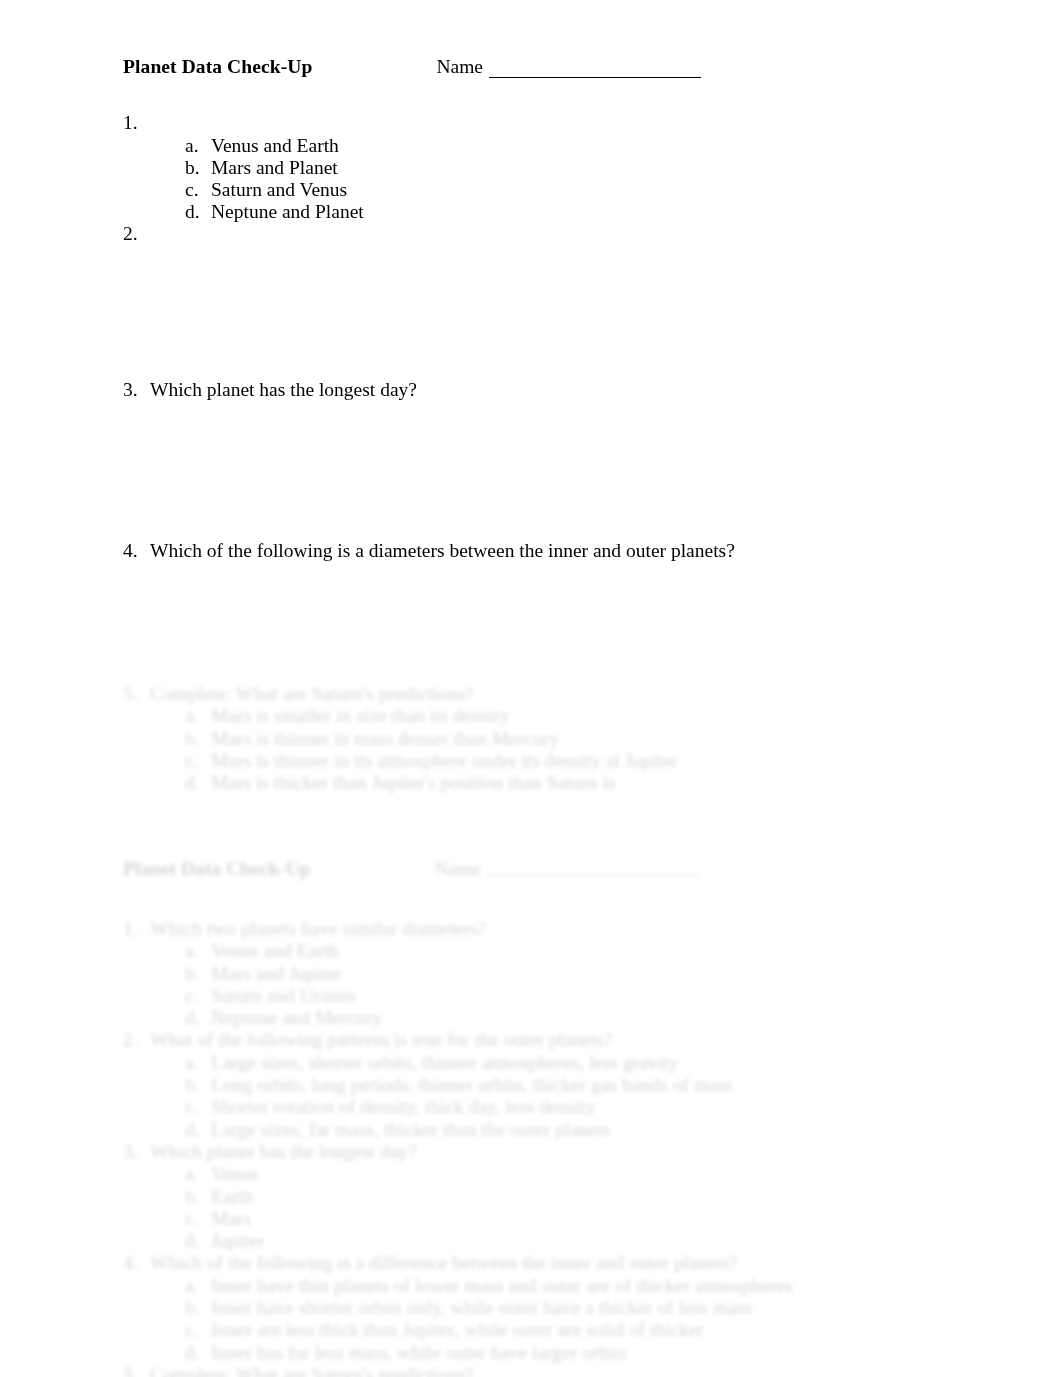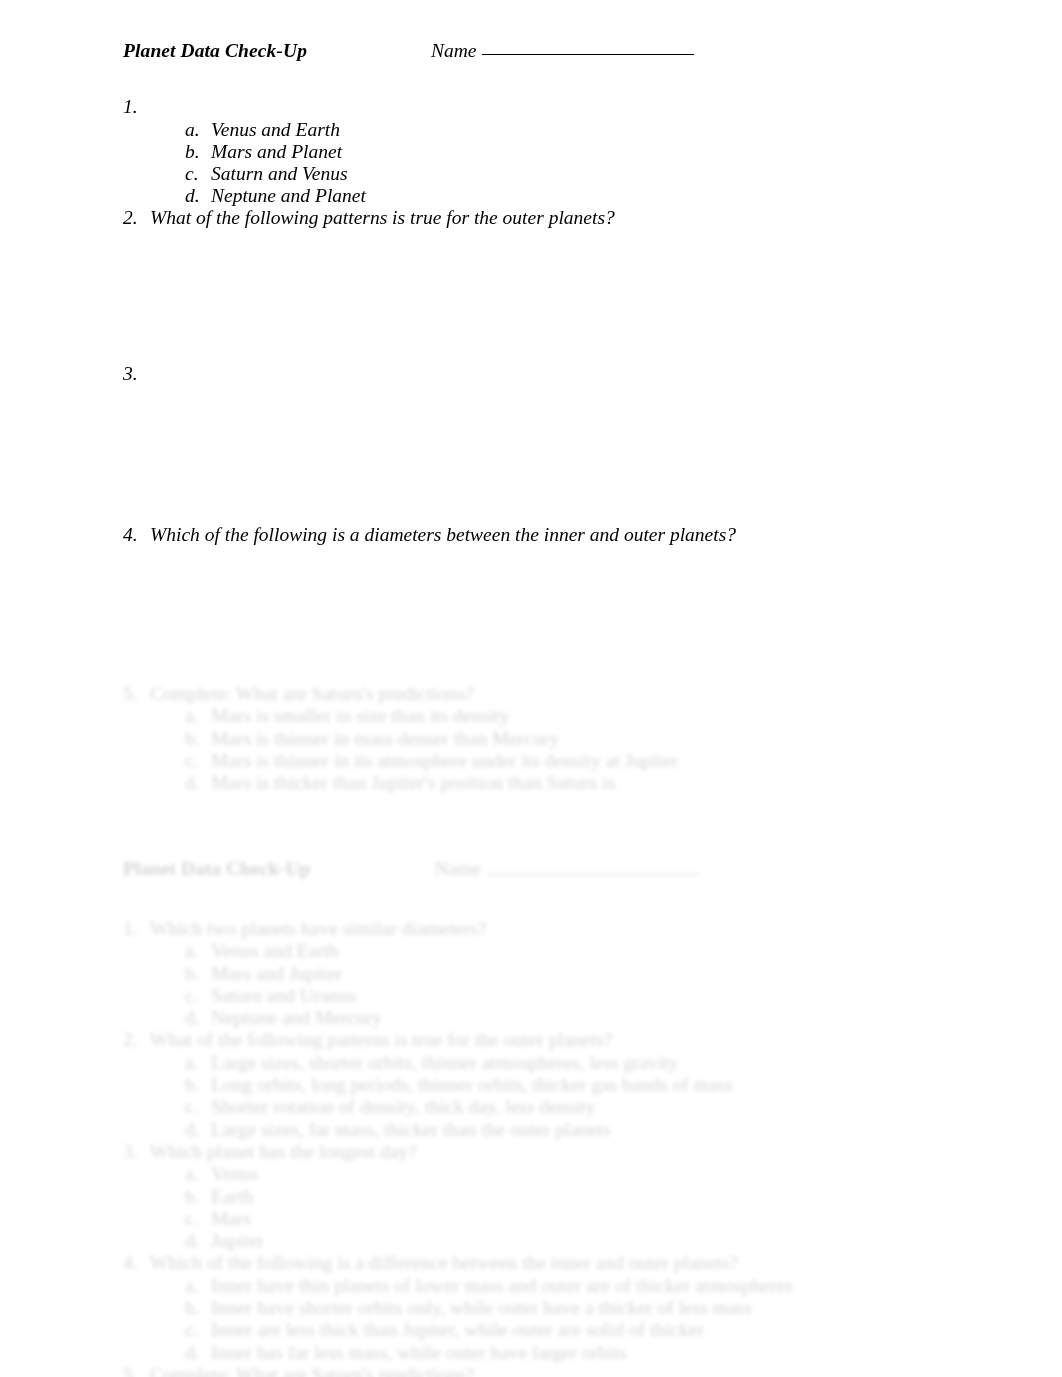--- a/index.html
+++ b/index.html
@@ -22,40 +22,39 @@
     top: 0;
     left: 0;
     width: 1062px;
     height: 1377px;
   }
 
   
   .sheet {
     position: absolute;
     left: 123px;
-    top: 40px;
+    top: 56px;
     width: 860px;
-    font-style: italic;
   }
 
   .doc-header {
     display: flex;
     align-items: baseline;
     height: 30px;
   }
   .doc-title {
     font-weight: bold;
     font-size: 19.5px;
     letter-spacing: 0.1px;
     white-space: nowrap;
   }
   .name-block {
     margin-left: 124px;
     display: flex;
-    align-items: flex-start;
+    align-items: flex-end;
     white-space: nowrap;
   }
   .name-label {
     font-size: 19.5px;
   }
   .name-rule {
     display: inline-block;
     width: 212px;
     border-bottom: 1.6px solid #000;
     margin-left: 6px;
@@ -193,26 +192,26 @@
           <span>Saturn and Venus</span>
         </div>
         <div class="option">
           <span class="opt-letter">d.</span>
           <span>Neptune and Planet</span>
         </div>
       </div>
 
       <div class="question">
         <span class="q-num">2.</span>
-        <span class="q-text">What of the following patterns is true for the outer planets?</span>
       </div>
       <div class="answer-gap-1"></div>
 
       <div class="question">
         <span class="q-num">3.</span>
+        <span class="q-text">Which planet has the longest day?</span>
       </div>
       <div class="answer-gap-2"></div>
 
       <div class="question">
         <span class="q-num">4.</span>
         <span class="q-text">Which of the following is a diameters between the inner and outer planets?</span>
       </div>
 
     </div>
   </div>

